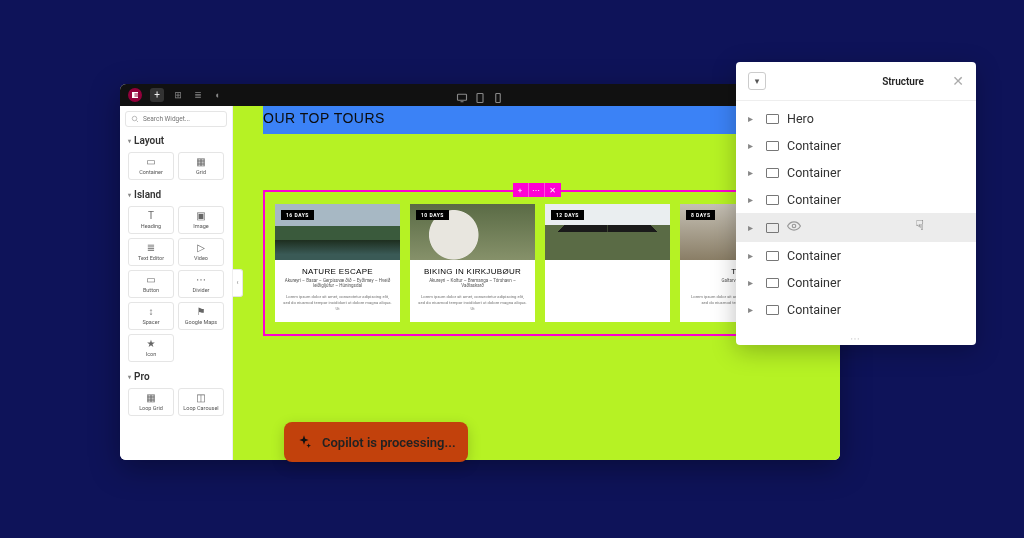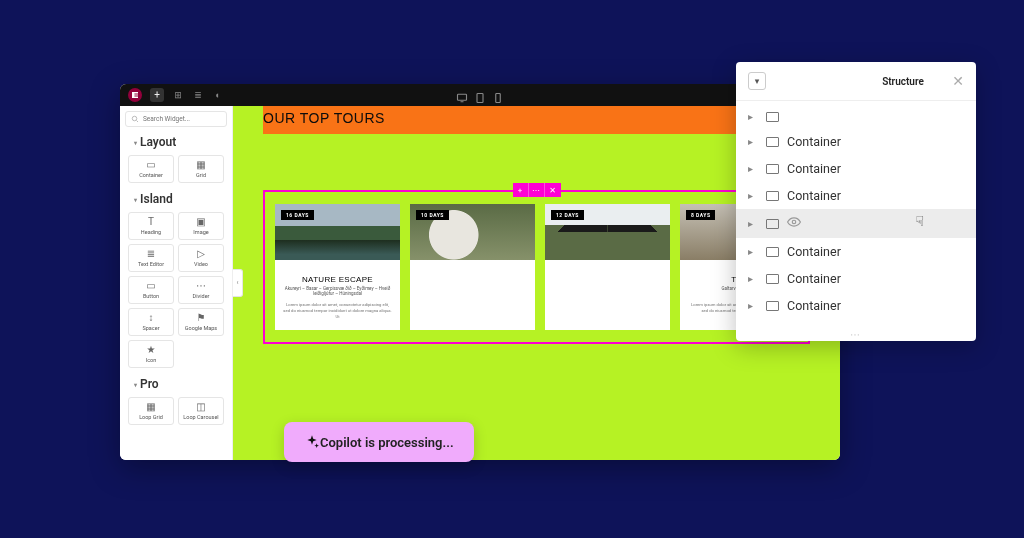--- a/index.html
+++ b/index.html
@@ -16,53 +16,53 @@
   .tb-center { position:absolute; left:50%; transform:translateX(-50%); display:flex; gap:6px; }
   .tb-device { width:12px; height:12px; color:#888; }
   .tb-right { margin-left:auto; display:flex; gap:8px; }
 
   .editor-body { display:flex; height: calc(100% - 22px); }
   .widgets-panel { width: 113px; border-right:1px solid #eee; background:#fff; display:flex; flex-direction:column; }
   .search-widget { margin:5px; padding:3px 5px; border:1px solid #e5e5e5; border-radius:3px; display:flex; align-items:center; gap:4px; }
   .search-widget svg { width:8px; height:8px; flex:none; }
   .search-widget input { border:none; outline:none; font-size:6.5px; width:100%; color:#888; }
 
-  .section-label { font-size:12px; font-weight:600; padding:3px 14px; color:#333; display:flex; align-items:center; gap:3px; }
+  .section-label { font-size:10px; font-weight:600; padding:3px 8px; color:#333; display:flex; align-items:center; gap:3px; }
   .section-label::before { content:"▾"; font-size:6px; color:#888; }
 
   .widget-grid { display:grid; grid-template-columns: 1fr 1fr; gap:4px; padding:3px 8px 6px; }
   .widget-tile { border:1px solid #e5e5e5; border-radius:3px; height:28px; display:flex; flex-direction:column; align-items:center; justify-content:center; gap:2px; cursor:pointer; }
   .widget-tile .wicon { font-size:10px; color:#666; line-height:1; }
   .widget-tile .wlabel { font-size:5.5px; color:#555; }
 
   .canvas-wrap { flex:1; background:#b6f224; position:relative; overflow:hidden; padding:0 30px; }
   .collapse-handle { position:absolute; left:0; top:50%; transform:translateY(-50%); width:10px; height:28px; background:#fff; border:1px solid #e5e5e5; border-left:none; border-radius:0 3px 3px 0; display:flex; align-items:center; justify-content:center; font-size:7px; color:#888; cursor:pointer; }
-  .hero-title { margin-top:0px; background:#f97316; }
+  .hero-title { margin-top:0px; background:#3b82f6; }
   .hero-title-box { width:170px; padding:4px 0 8px; }
   .hero-title-text { font-family: Impact, "Arial Black", sans-serif; font-size:14px; letter-spacing:0.5px; text-transform:uppercase; color:#0c0c0c; }
 
   .cards-section { margin-top:56px; border:2px solid #ff00d4; position:relative; padding:12px 10px; background: transparent; }
   .section-actions { position:absolute; left:50%; top:-9px; transform:translateX(-50%); display:flex; gap:0; }
   .sa { width:16px; height:14px; background:#ff00d4; color:#fff; font-size:8px; display:flex; align-items:center; justify-content:center; border-right:1px solid rgba(255,255,255,0.3); }
   .sa:last-child { border-right:none; }
   .cards-row { display:flex; gap:10px; overflow:hidden; }
   .tour-card { width:125px; flex:none; background:#fff; position:relative; }
   .badge { position:absolute; top:6px; left:6px; background:#000; color:#fff; font-size:5px; font-weight:700; letter-spacing:0.5px; padding:2px 5px; text-transform:uppercase; }
   .card-img { width:100%; height:56px; background:#888; }
   .img-cliffs { background: linear-gradient(to bottom, #a7b8c4 0%, #a7b8c4 40%, #3a5a3c 40%, #3a5a3c 65%, #1e2f20 65%, #3a5a56 90%); }
   .img-sheep { background: radial-gradient(circle at 35% 55%, #e8e6df 28%, transparent 29%), radial-gradient(circle at 40% 35%, #4a3d2e 10%, transparent 11%), linear-gradient(to bottom, #5a6b45 0%, #86916a 100%); }
   .img-house { background: linear-gradient(to bottom, #eaeef0 0%, #eaeef0 38%, transparent 38%), linear-gradient(135deg, transparent 45%, #1a1a1a 45%), linear-gradient(-135deg, transparent 45%, #1a1a1a 45%), linear-gradient(to bottom, #5a6b45 70%, #5a6b45 100%); background-size: 100% 100%, 50% 50%, 50% 50%, 100% 100%; background-position: 0 0, 0 0, 100% 0, 0 0; background-repeat: no-repeat; }
   .img-trek { background: linear-gradient(to bottom, #c5c0b5 0%, #8a7e66 100%); }
-  .card-body { padding:15px 8px 10px; text-align:center; }
+  .card-body { padding:7px 8px 10px; text-align:center; }
   .card-title { font-family: Impact, "Arial Black", sans-serif; font-size:8px; letter-spacing:0.3px; text-transform:uppercase; margin-bottom:2px; }
   .card-sub { font-size:4.5px; color:#555; margin-bottom:6px; min-height:10px; }
   .card-desc { font-size:4.2px; color:#777; line-height:1.4; }
 
   
-  .copilot { position:absolute; left:284px; top:422px; background:#f0abfc; border-radius:8px; padding:12px 20px; box-shadow: 0 4px 14px rgba(0,0,0,0.18); display:flex; align-items:center; }
+  .copilot { position:absolute; left:284px; top:422px; background:#c2410c; border-radius:8px; padding:12px 12px; box-shadow: 0 4px 14px rgba(0,0,0,0.18); display:flex; align-items:center; gap:10px; }
   .copilot .sparkle { width:16px; height:16px; }
   .copilot-text { font-size:13px; font-weight:600; color:#222; }
 
   
   .structure-panel { position:absolute; right:48px; top:62px; width:240px; background:#fff; border-radius:4px; box-shadow: 0 6px 24px rgba(0,0,0,0.25); }
   .sp-header { display:flex; align-items:center; padding:10px 12px; border-bottom:1px solid #eee; position:relative; }
   .sp-toggle { width:18px; height:18px; border:1px solid #ccc; border-radius:3px; display:flex; align-items:center; justify-content:center; font-size:9px; color:#555; cursor:pointer; }
   .sp-title { position:absolute; left:50%; transform:translateX(-50%); font-size:10px; font-weight:600; color:#222;margin-left:47px; }
   .sp-close { margin-left:auto; color:#aaa; cursor:pointer; font-size:14px; line-height:1; }
   .sp-list { padding:4px 0 8px; }
@@ -202,20 +202,25 @@
             <div class="card-img img-cliffs"></div>
             <div class="card-body">
               <div class="card-title">NATURE ESCAPE</div>
               <div class="card-sub">Akureyri – Basar – Gerpissvæ ðið – Eyðimey – Hveið leiðigljúfur – Húningsdal</div>
               <div class="card-desc">Lorem ipsum dolor sit amet, consectetur adipiscing elit, sed do eiusmod tempor incididunt ut dolore magna aliqua. Ut</div>
             </div>
           </div>
           <div class="tour-card">
             <div class="badge">10 DAYS</div>
             <div class="card-img img-sheep"></div>
+            <div class="card-body">
+              <div class="card-title">BIKING IN KIRKJUBØUR</div>
+              <div class="card-sub">Akureyri – Koltur – Bremanga – Tórshavn – Vaðlaskarð</div>
+              <div class="card-desc">Lorem ipsum dolor sit amet, consectetur adipiscing elit, sed do eiusmod tempor incididunt ut dolore magna aliqua. Ut</div>
+            </div>
           </div>
           <div class="tour-card">
             <div class="badge">12 DAYS</div>
             <div class="card-img img-house"></div>
           </div>
           <div class="tour-card">
             <div class="badge">8 DAYS</div>
             <div class="card-img img-trek"></div>
             <div class="card-body">
               <div class="card-title">TREK</div>
@@ -240,20 +245,21 @@
 <div class="structure-panel">
   <div class="sp-header">
     <div class="sp-toggle">▾</div>
     <div class="sp-title">Structure</div>
     <div class="sp-close">✕</div>
   </div>
   <div class="sp-list">
     <div class="sp-row">
         <span class="sp-caret">▸</span>
         <span class="sp-box"></span>
+        <span class="sp-label">Hero</span>
       </div>
     <div class="sp-row">
         <span class="sp-caret">▸</span>
         <span class="sp-box"></span>
         <span class="sp-label">Container</span>
       </div>
     <div class="sp-row">
         <span class="sp-caret">▸</span>
         <span class="sp-box"></span>
         <span class="sp-label">Container</span>

